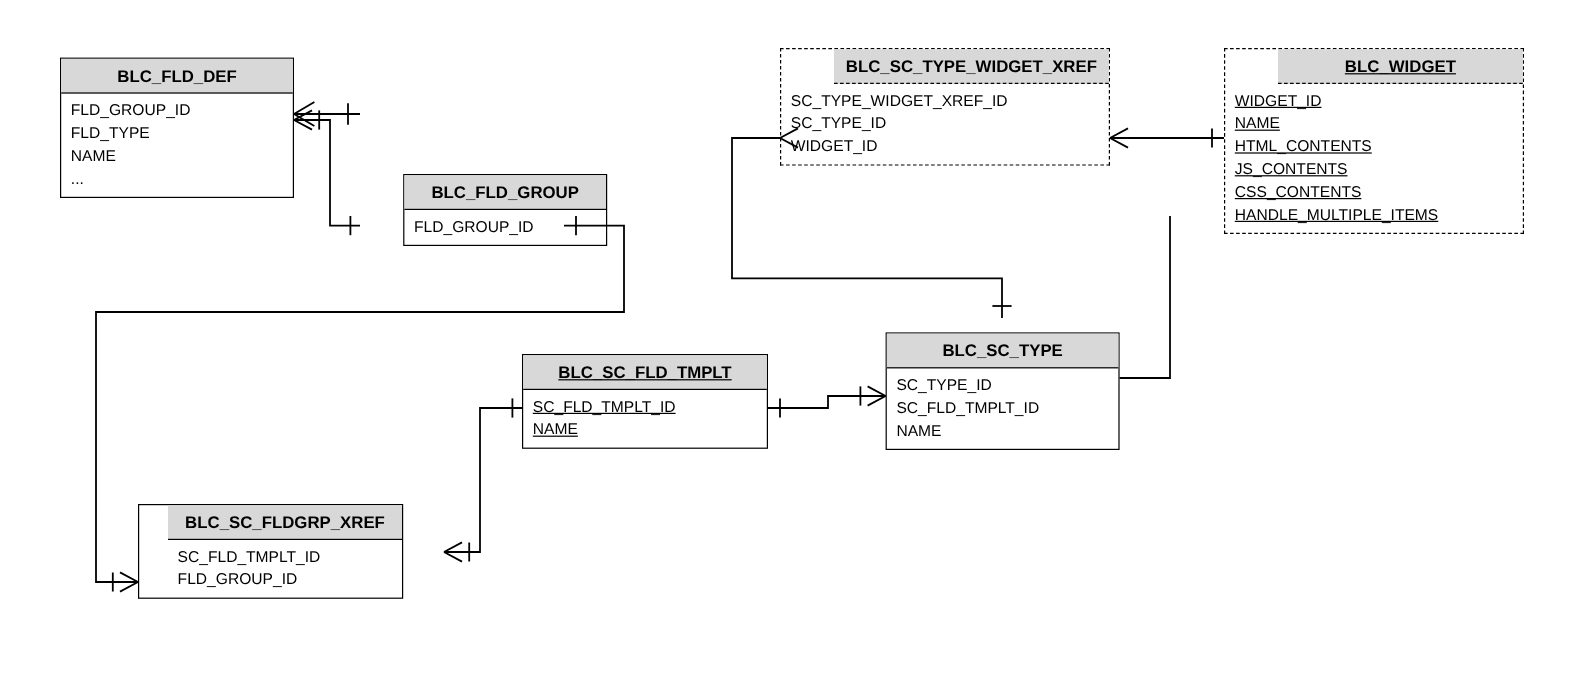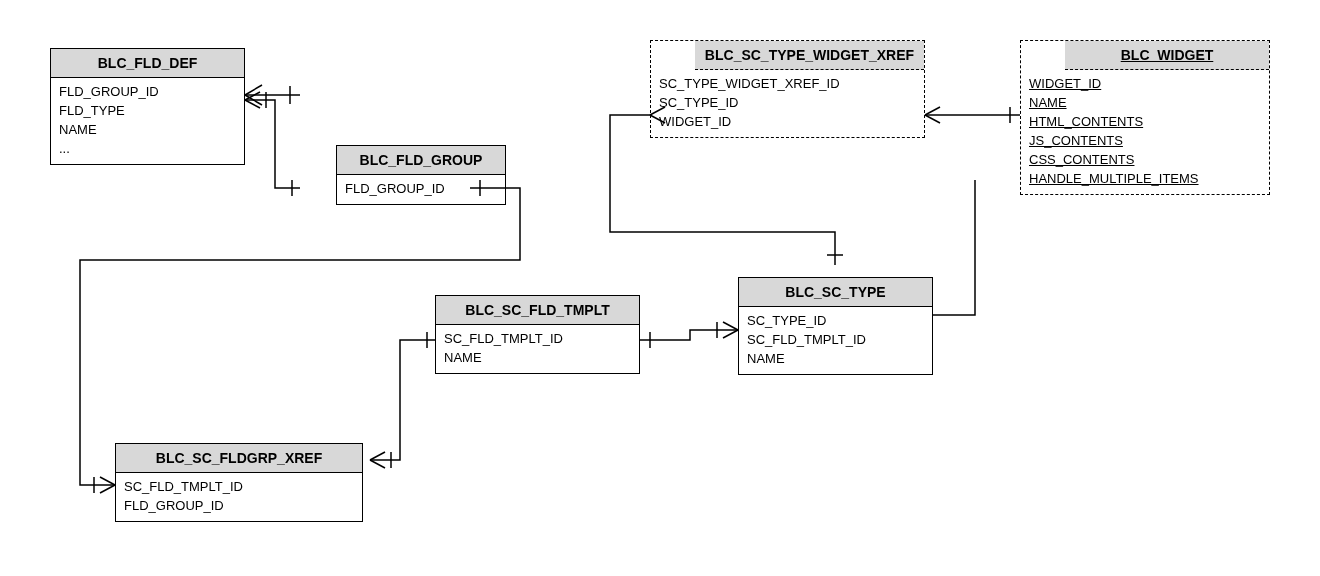--- a/index.html
+++ b/index.html
@@ -88,38 +88,38 @@
   <div class="entity-body">
     <div class="field">WIDGET_ID</div>
     <div class="field">NAME</div>
     <div class="field">HTML_CONTENTS</div>
     <div class="field">JS_CONTENTS</div>
     <div class="field">CSS_CONTENTS</div>
     <div class="field">HANDLE_MULTIPLE_ITEMS</div>
   </div>
 </div>
 
-<div class="entity" style="left:435px; top:295px; width:205px;">
+<div class="entity" style="left:435px; top:295px; width:205px;text-decoration:underline;">
   <div class="entity-header">BLC_SC_FLD_TMPLT</div>
   <div class="entity-body">
     <div class="field">SC_FLD_TMPLT_ID</div>
     <div class="field">NAME</div>
   </div>
 </div>
 
 <div class="entity" style="left:738px; top:265px; width:195px;margin-top:12px;">
   <div class="entity-header">BLC_SC_TYPE</div>
   <div class="entity-body">
     <div class="field">SC_TYPE_ID</div>
     <div class="field">SC_FLD_TMPLT_ID</div>
     <div class="field">NAME</div>
   </div>
 </div>
 
-<div class="entity" style="left:115px; top:443px; width:248px;">
+<div class="entity" style="left:115px; top:420px; width:221px;padding-left:24px;">
   <div class="entity-header">BLC_SC_FLDGRP_XREF</div>
   <div class="entity-body">
     <div class="field">SC_FLD_TMPLT_ID</div>
     <div class="field">FLD_GROUP_ID</div>
   </div>
 </div>
 
 <svg class="connectors">
 
   <line x1="245" y1="95" x2="300" y2="95"></line>

